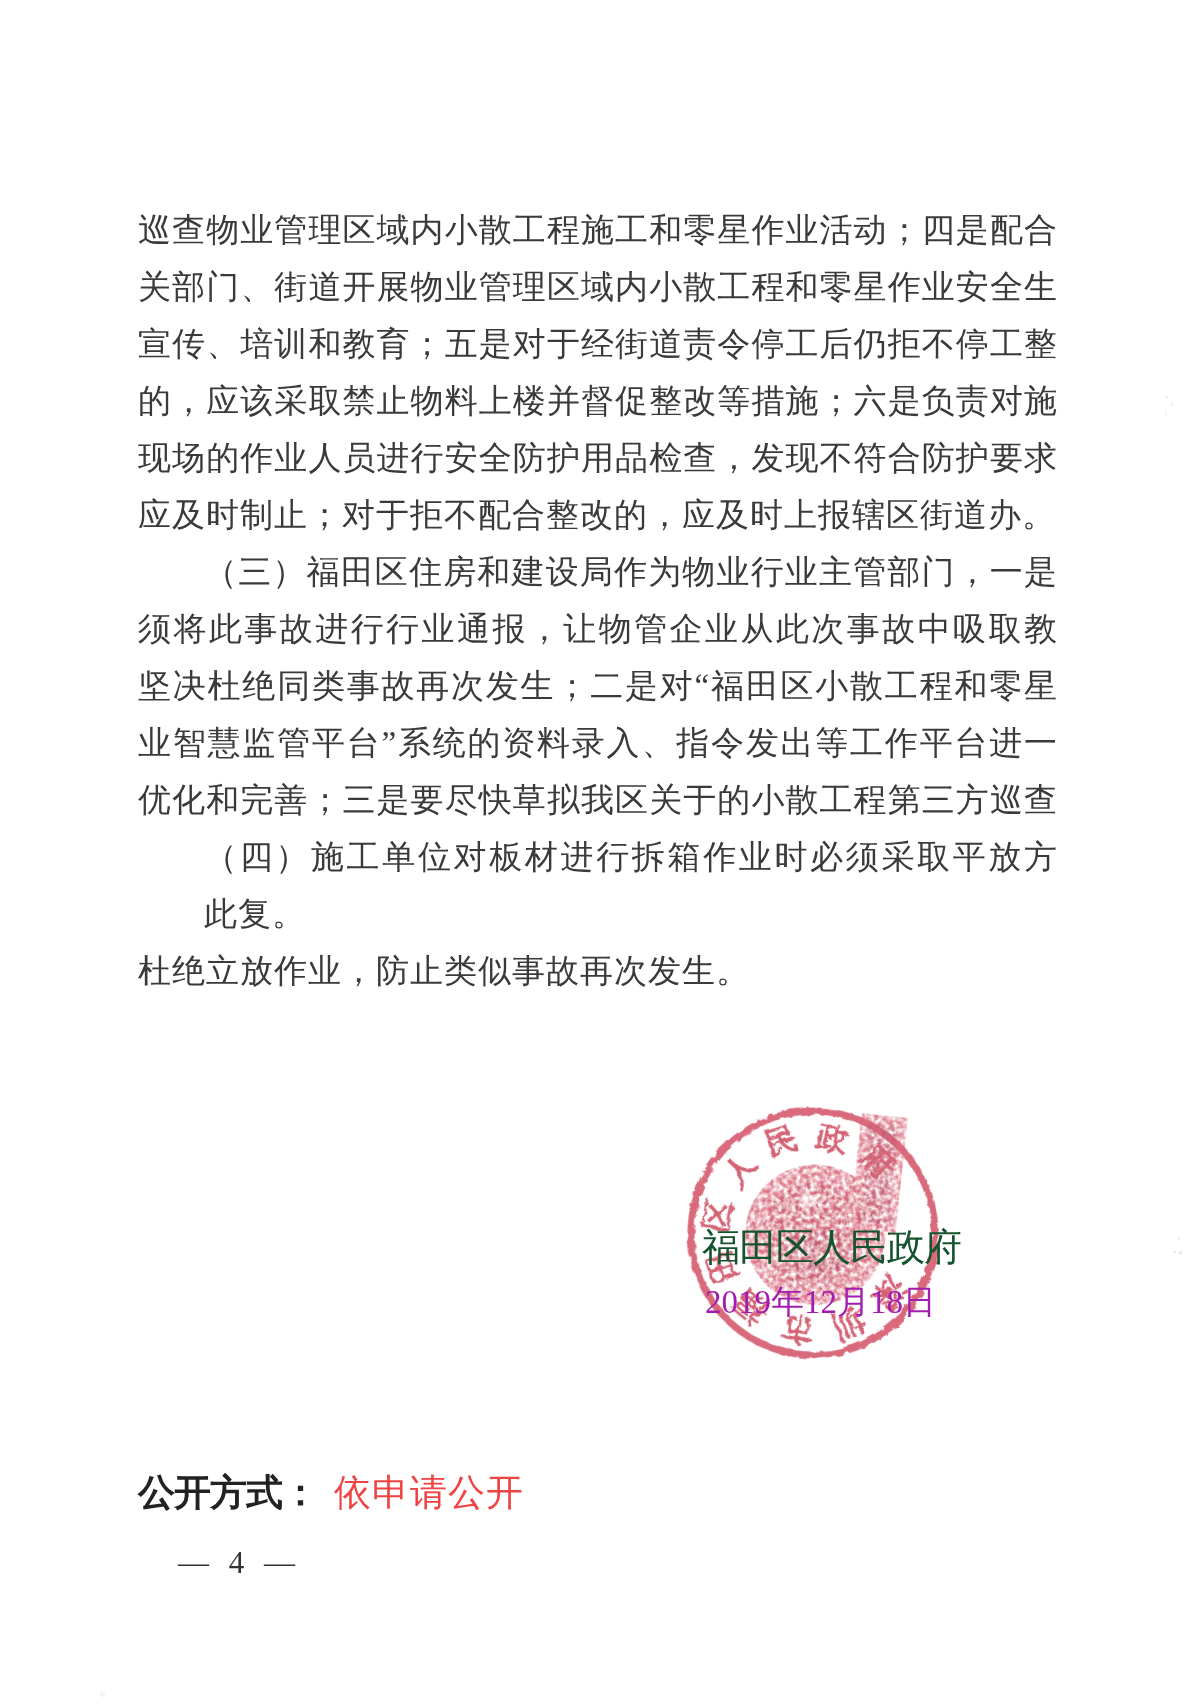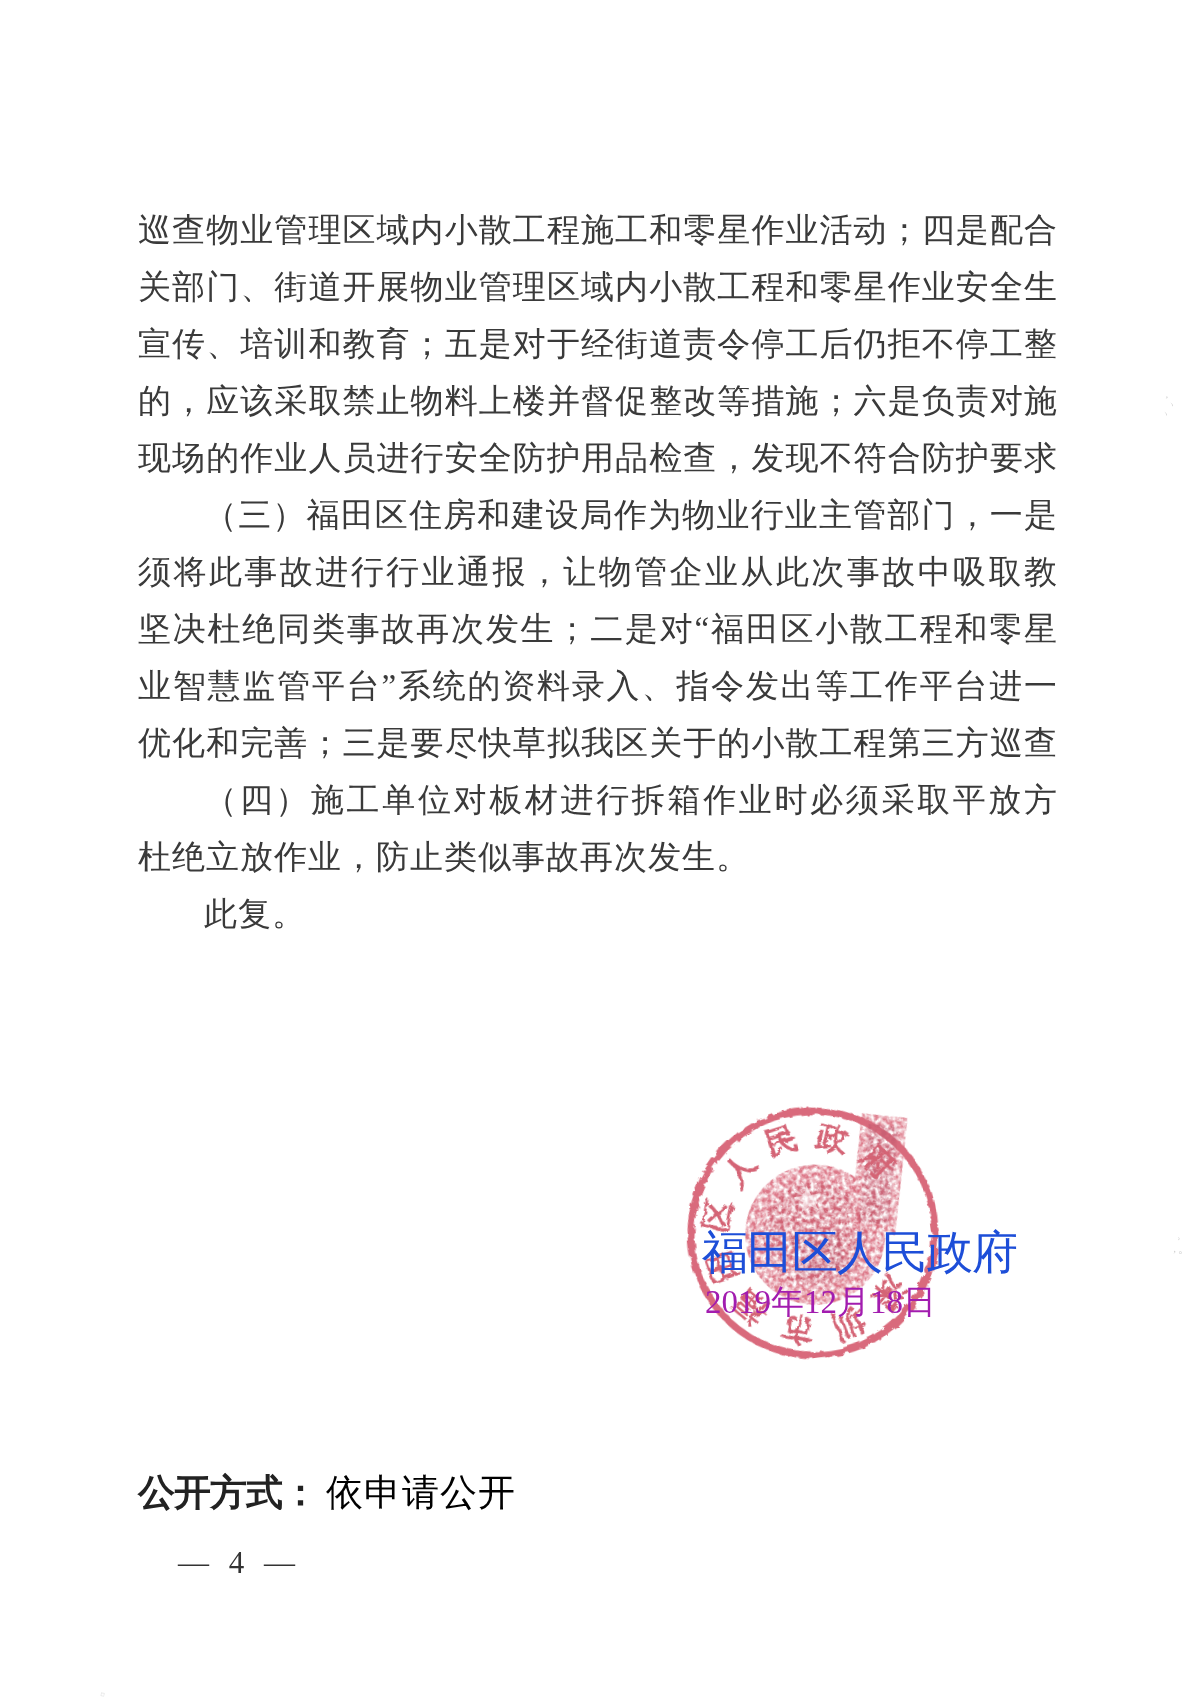--- a/index.html
+++ b/index.html
@@ -37,23 +37,23 @@
     position:absolute;
     left:663px;top:1083px;
     width:300px;height:300px;
     pointer-events:none;
   }
   
   .sig-org{
     position:absolute;
     left:702px;top:1222px;
     width:228px;
-    font-size:46px;
+    font-size:38px;
     letter-spacing:-1px;
-    color:#1d4ed8;
+    color:#14532d;
     text-align:justify;
     text-align-last:justify;
     white-space:nowrap;
   }
   .sig-date{
     position:absolute;
     left:705px;top:1280px;
     width:226px;
     font-size:33px;
     color:#a21caf;
@@ -69,23 +69,23 @@
     white-space:nowrap;
   }
   .footer-row .label{
     font-family:"Liberation Sans","DejaVu Sans",sans-serif;
     font-weight:bold;
     letter-spacing:-1px;
     color:#222;
   }
   .footer-row .value{
     font-family:"Liberation Serif","DejaVu Serif",serif;
-    margin-left:8px;
+    margin-left:16px;
     letter-spacing:1px;
-    color:#000000;
+    color:#ef4444;
   }
 
   .page-num{
     position:absolute;
     left:178px;top:1545px;
     font-size:31px;
     letter-spacing:6px;
     color:#333;
     white-space:nowrap;
   }
@@ -104,28 +104,29 @@
 <body>
 
 <div class="page">
 
   <div class="body-text">
     <div class="line">巡查物业管理区域内小散工程施工和零星作业活动；四是配合有</div>
     <div class="line">关部门、街道开展物业管理区域内小散工程和零星作业安全生产</div>
     <div class="line">宣传、培训和教育；五是对于经街道责令停工后仍拒不停工整改</div>
     <div class="line">的，应该采取禁止物料上楼并督促整改等措施；六是负责对施工</div>
     <div class="line">现场的作业人员进行安全防护用品检查，发现不符合防护要求的，</div>
+    <div class="line para-end">应及时制止；对于拒不配合整改的，应及时上报辖区街道办。</div>
     <div class="line indent">（三）福田区住房和建设局作为物业行业主管部门，一是必</div>
     <div class="line">须将此事故进行行业通报，让物管企业从此次事故中吸取教训，</div>
     <div class="line">坚决杜绝同类事故再次发生；二是对“福田区小散工程和零星作</div>
     <div class="line">业智慧监管平台”系统的资料录入、指令发出等工作平台进一步</div>
     <div class="line">优化和完善；三是要尽快草拟我区关于的小散工程第三方巡查机</div>
     <div class="line indent">（四）施工单位对板材进行拆箱作业时必须采取平放方式，</div>
+    <div class="line indent para-end">此复。</div>
     <div class="line para-end">杜绝立放作业，防止类似事故再次发生。</div>
-    <div class="line indent para-end">此复。</div>
   </div>
 
   <div class="seal-wrap">
     <svg width="300" height="300" viewBox="0 0 300 300">
       <defs>
         <filter id="stampRough" x="-15%" y="-15%" width="130%" height="130%">
           <feTurbulence type="fractalNoise" baseFrequency="0.11" numOctaves="3" seed="7" result="n"></feTurbulence>
           <feDisplacementMap in="SourceGraphic" in2="n" scale="6"></feDisplacementMap>
         </filter>
         <filter id="mottle" x="-15%" y="-15%" width="130%" height="130%">

